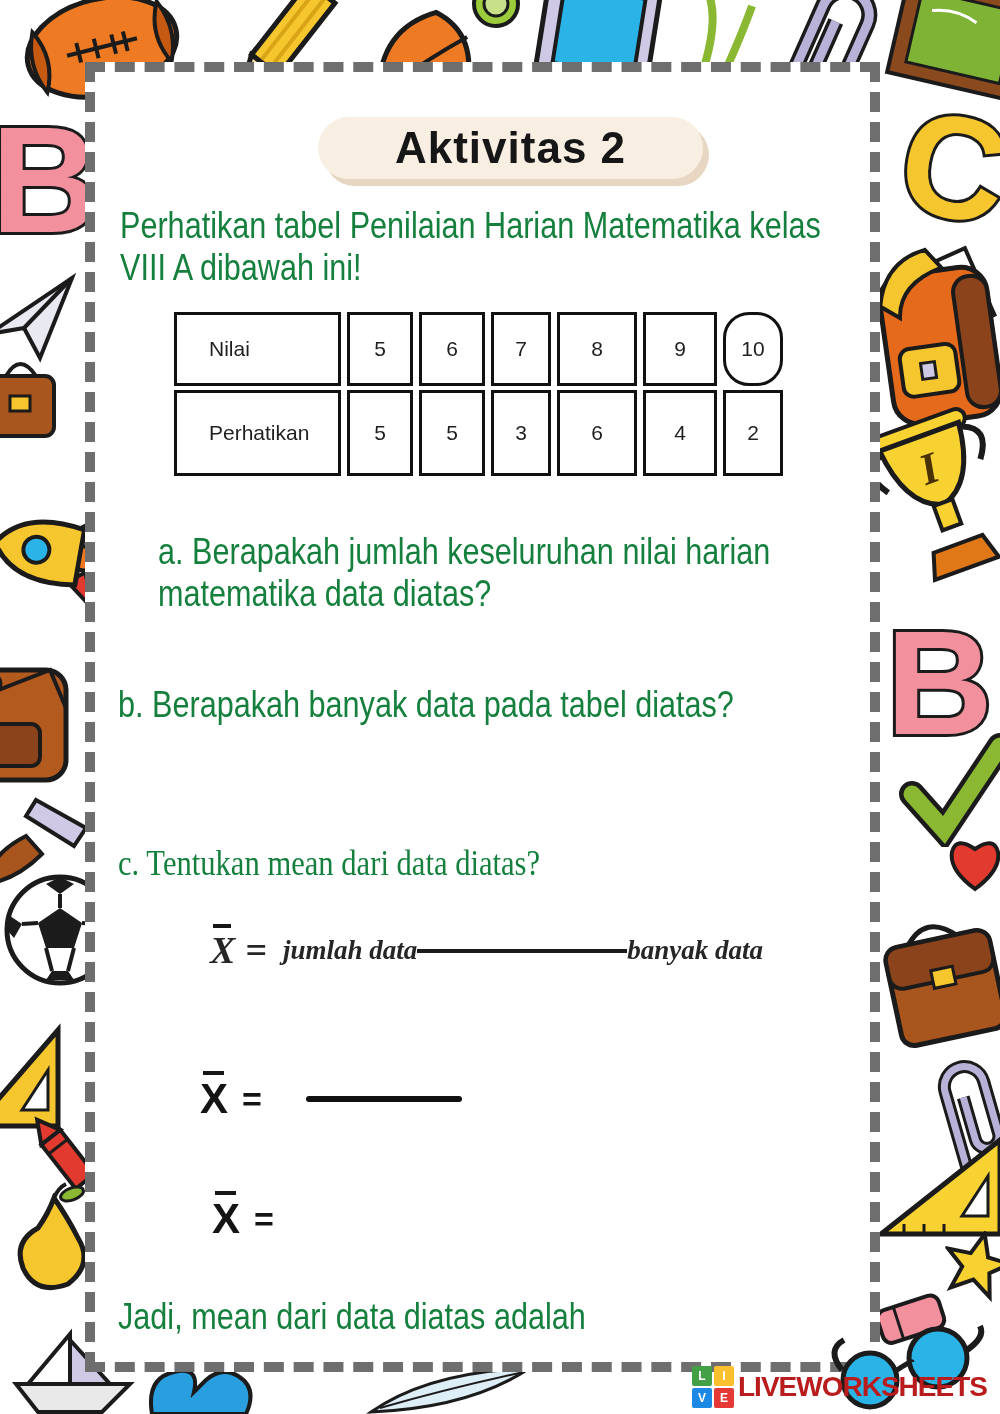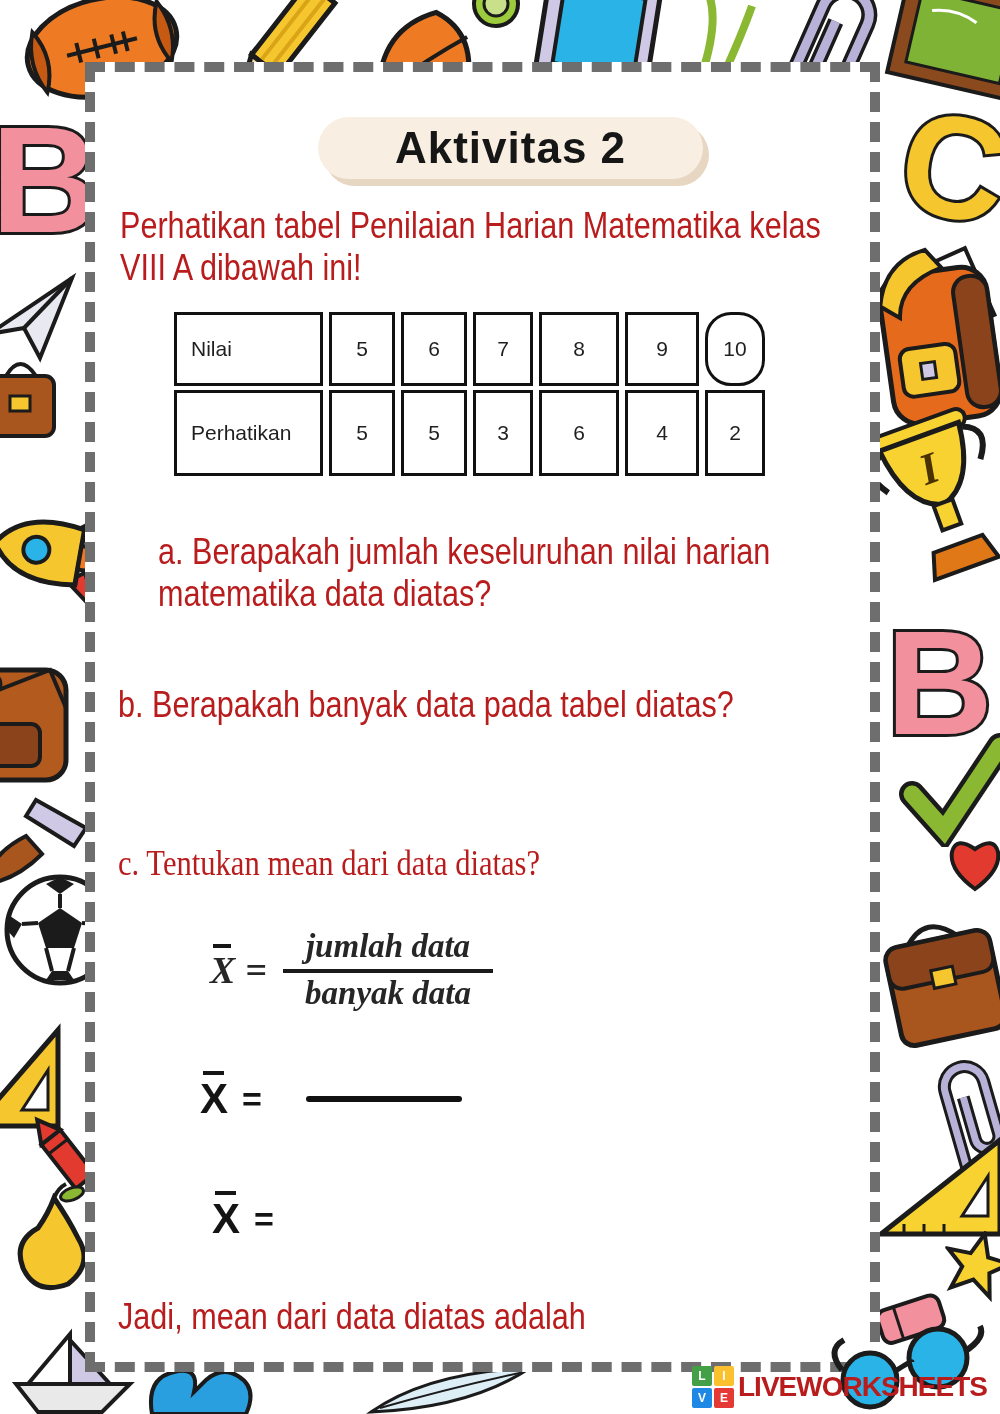--- a/index.html
+++ b/index.html
@@ -7,32 +7,32 @@
        font-family:"Liberation Sans",sans-serif;color:#1f1f1f;}
   .dd{position:absolute;z-index:0;}
   .dd-front{z-index:2;}
   
   .panel{position:absolute;left:85px;top:62px;width:795px;height:1310px;background:#ffffff;
          border:10px dashed #6e6e6e;box-sizing:border-box;z-index:1;}
   .pill{position:absolute;left:223px;top:45px;width:385px;height:62px;background:#f8efe2;
         border-radius:32px;box-shadow:6px 7px 0 #e7d6c2;display:flex;align-items:center;justify-content:center;}
   .pill-text{font-weight:800;font-size:44px;letter-spacing:1px;color:#161616;}
   .cnd{transform:scaleX(0.85);transform-origin:0 0;display:block;}
-  .bodytext{position:absolute;font-size:36px;line-height:1.18;color:#b91c1c;}
+  .bodytext{position:absolute;font-size:36px;line-height:1.18;color:#15803d;}
   .tbl{position:absolute;left:73px;top:236px;border-collapse:separate;border-spacing:6px 4px;}
   .tbl td{border:3px solid #111;background:#fff;font-size:21px;vertical-align:middle;}
-  .tbl .lbl{text-align:left;padding-left:14px;width:128px;}
+  .tbl .lbl{text-align:left;padding-left:32px;width:128px;}
   .tbl .val{text-align:center;}
   .tbl tr.r1 td{height:66px;}
   .tbl tr.r2 td{height:78px;}
   
   .formula{position:absolute;left:115px;top:856px;display:flex;align-items:center;gap:16px;
            font-family:"Liberation Serif",serif;font-style:italic;font-weight:700;color:#262626;}
   .f-lhs{font-size:38px;display:flex;align-items:center;gap:10px;}
-  .frac{display:flex;flex-direction:column;align-items:center;font-size:33px;text-align:center;}
+  .frac{display:flex;flex-direction:row;align-items:center;font-size:27px;text-align:center;}
   .frac .bar{width:210px;height:4px;background:#1a1a1a;margin:4px 0 2px 0;}
   .xbar{position:relative;display:inline-block;}
   .xbar::before{content:"";position:absolute;top:-4px;left:12%;width:72%;height:4px;background:#161616;}
   .workline{position:absolute;display:flex;align-items:center;font-size:42px;font-weight:700;color:#141414;}
   .workline .eq{font-size:34px;margin-left:14px;font-weight:700;}
   .ansbar{width:156px;height:6px;background:#111;margin-left:44px;border-radius:3px;}
   
   .brand{position:absolute;left:692px;top:1366px;display:flex;align-items:center;z-index:3;}
   .lgrid{display:grid;grid-template-columns:20px 20px;grid-template-rows:20px 20px;gap:2px;margin-right:4px;}
   .lgrid span{display:flex;align-items:center;justify-content:center;color:#fff;font-weight:800;font-size:12px;border-radius:2px;}

